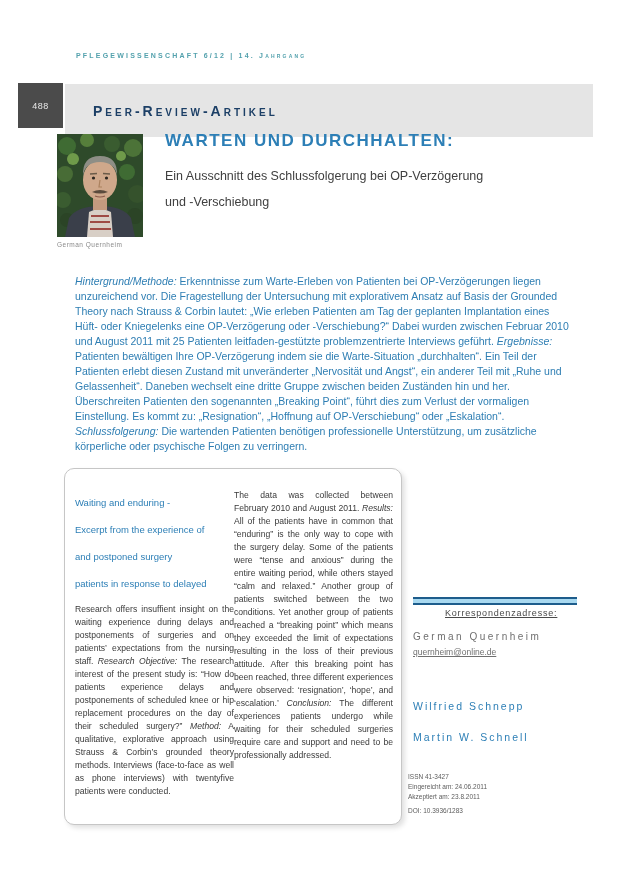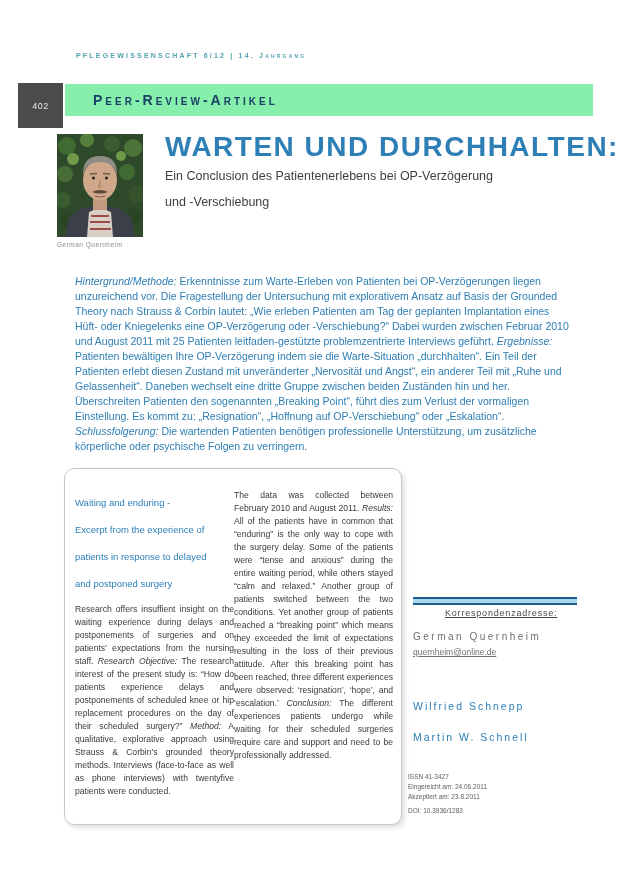--- a/index.html
+++ b/index.html
@@ -19,43 +19,43 @@
   }
   
   .page-num{
     position:absolute;left:18px;top:83px;width:45px;height:45px;
     background:#4b4b4b;color:#e8e8e8;
     display:flex;align-items:center;justify-content:center;
     font-size:9px;letter-spacing:0.5px;
   }
   
   .section-bar{
-    position:absolute;left:65px;top:84px;width:528px;height:32px;
-    background:#86efac;
+    position:absolute;left:65px;top:84px;width:528px;height:53px;
+    background:#e5e5e5;
     display:flex;align-items:center;
   }
   .section-label{
     margin-left:28px;
     font-variant:small-caps;font-weight:bold;
     font-size:14px;letter-spacing:3px;
     color:#1c3f66;
   }
   
   .photo{
     position:absolute;left:57px;top:134px;width:86px;height:103px;
     overflow:hidden;
   }
   .photo-caption{
     position:absolute;left:57px;top:241px;
     font-size:6.5px;letter-spacing:0.5px;color:#8a8a8a;
   }
   
   .title{
     position:absolute;left:165px;top:131px;
-    font-size:28px;font-weight:bold;letter-spacing:1.5px;
+    font-size:17px;font-weight:bold;letter-spacing:1.5px;
     color:#2d7fb6;
   }
   .subtitle{
     position:absolute;left:165px;top:163px;
     font-size:12.5px;line-height:26px;color:#3f3f3f;
   }
   
   .abstract-de{
     position:absolute;left:75px;top:274px;width:497px;
     font-size:10.5px;line-height:15px;
@@ -117,21 +117,21 @@
   .meta .doi{margin-top:4px;}
 </style>
 </head>
 <body>
 
 <div class="page">
 
   <div class="journal-header">PFLEGEWISSENSCHAFT 6/12 | 14. Jahrgang</div>
 
   <div class="page-num">
-    <span>402</span>
+    <span>488</span>
   </div>
 
   <div class="section-bar">
     <span class="section-label">Peer-Review-Artikel</span>
   </div>
 
   <div class="photo">
     <svg width="86" height="103" viewBox="0 0 86 103" xmlns="http://www.w3.org/2000/svg">
       <rect width="86" height="103" fill="#2e4a2a"></rect>
       <circle cx="10" cy="12" r="9" fill="#3f6b33"></circle>
@@ -168,33 +168,33 @@
       <path d="M35 58 Q43 54 51 58 Q43 61 35 58 Z" fill="#5a4a3c"></path>
 
       <path d="M38 62 Q43 64 48 62" stroke="#8a5a4a" stroke-width="1.2" fill="none"></path>
     </svg>
   </div>
   <div class="photo-caption">German Quernheim</div>
 
   <div class="title">WARTEN UND DURCHHALTEN:</div>
 
   <div class="subtitle">
-    <div>Ein Conclusion des Patientenerlebens bei OP-Verzögerung</div>
+    <div>Ein Ausschnitt des Schlussfolgerung bei OP-Verzögerung</div>
     <div>und -Verschiebung</div>
   </div>
 
   <div class="abstract-de"><span class="it">Hintergrund/Methode:</span><span> Erkenntnisse zum Warte-Erleben von Patienten bei OP-Verzögerungen liegen unzureichend vor. Die Fragestellung der Untersuchung mit explorativem Ansatz auf Basis der Grounded Theory nach Strauss &amp; Corbin lautet: „Wie erleben Patienten am Tag der geplanten Implantation eines Hüft- oder Kniegelenks eine OP-Verzögerung oder -Verschiebung?“ Dabei wurden zwischen Februar 2010 und August 2011 mit 25 Patienten leitfaden-gestützte problemzentrierte Interviews geführt. </span><span class="it">Ergebnisse:</span><span> Patienten bewältigen Ihre OP-Verzögerung indem sie die Warte-Situation „durchhalten“. Ein Teil der Patienten erlebt diesen Zustand mit unveränderter „Nervosität und Angst“, ein anderer Teil mit „Ruhe und Gelassenheit“. Daneben wechselt eine dritte Gruppe zwischen beiden Zuständen hin und her. Überschreiten Patienten den sogenannten „Breaking Point“, führt dies zum Verlust der vormaligen Einstellung. Es kommt zu: „Resignation“, „Hoffnung auf OP-Verschiebung“ oder „Eskalation“. </span><span class="it">Schlussfolgerung:</span><span> Die wartenden Patienten benötigen professionelle Unterstützung, um zusätzliche körperliche oder psychische Folgen zu verringern.</span></div>
 
   <div class="en-box">
     <div class="en-col">
       <div class="box-heading">
         <div>Waiting and enduring -</div>
         <div>Excerpt from the experience of</div>
+        <div>and postponed surgery</div>
         <div>patients in response to delayed</div>
-        <div>and postponed surgery</div>
       </div>
       <div class="en-text"><span>Research offers insuffient insight on the waiting experience during delays and postponements of surgeries and on patients’ expectations from the nursing staff. </span><span class="it">Research Objective:</span><span> The research interest of the present study is: “How do patients experience delays and postponements of scheduled knee or hip replacement procedures on the day of their scheduled surgery?” </span><span class="it">Method:</span><span> A qualitative, explorative approach using Strauss &amp; Corbin’s grounded theory methods. Interviews (face-to-face as well as phone interviews) with twentyfive patients were conducted.</span></div>
     </div>
     <div class="en-col">
       <div class="en-text"><span>The data was collected between February 2010 and August 2011. </span><span class="it">Results:</span><span> All of the patients have in common that “enduring” is the only way to cope with the surgery delay. Some of the patients were “tense and anxious” during the entire waiting period, while others stayed “calm and relaxed.” Another group of patients switched between the two conditions. Yet another group of patients reached a “breaking point” which means they exceeded the limit of expectations resulting in the loss of their previous attitude. After this breaking point has been reached, three different experiences were observed: ‘resignation’, ‘hope’, and ‘escalation.’ </span><span class="it">Conclusion:</span><span> The different experiences patients undergo while waiting for their scheduled surgeries require care and support and need to be professionally addressed.</span></div>
     </div>
   </div>
 
   <div class="ribbon"></div>
 

